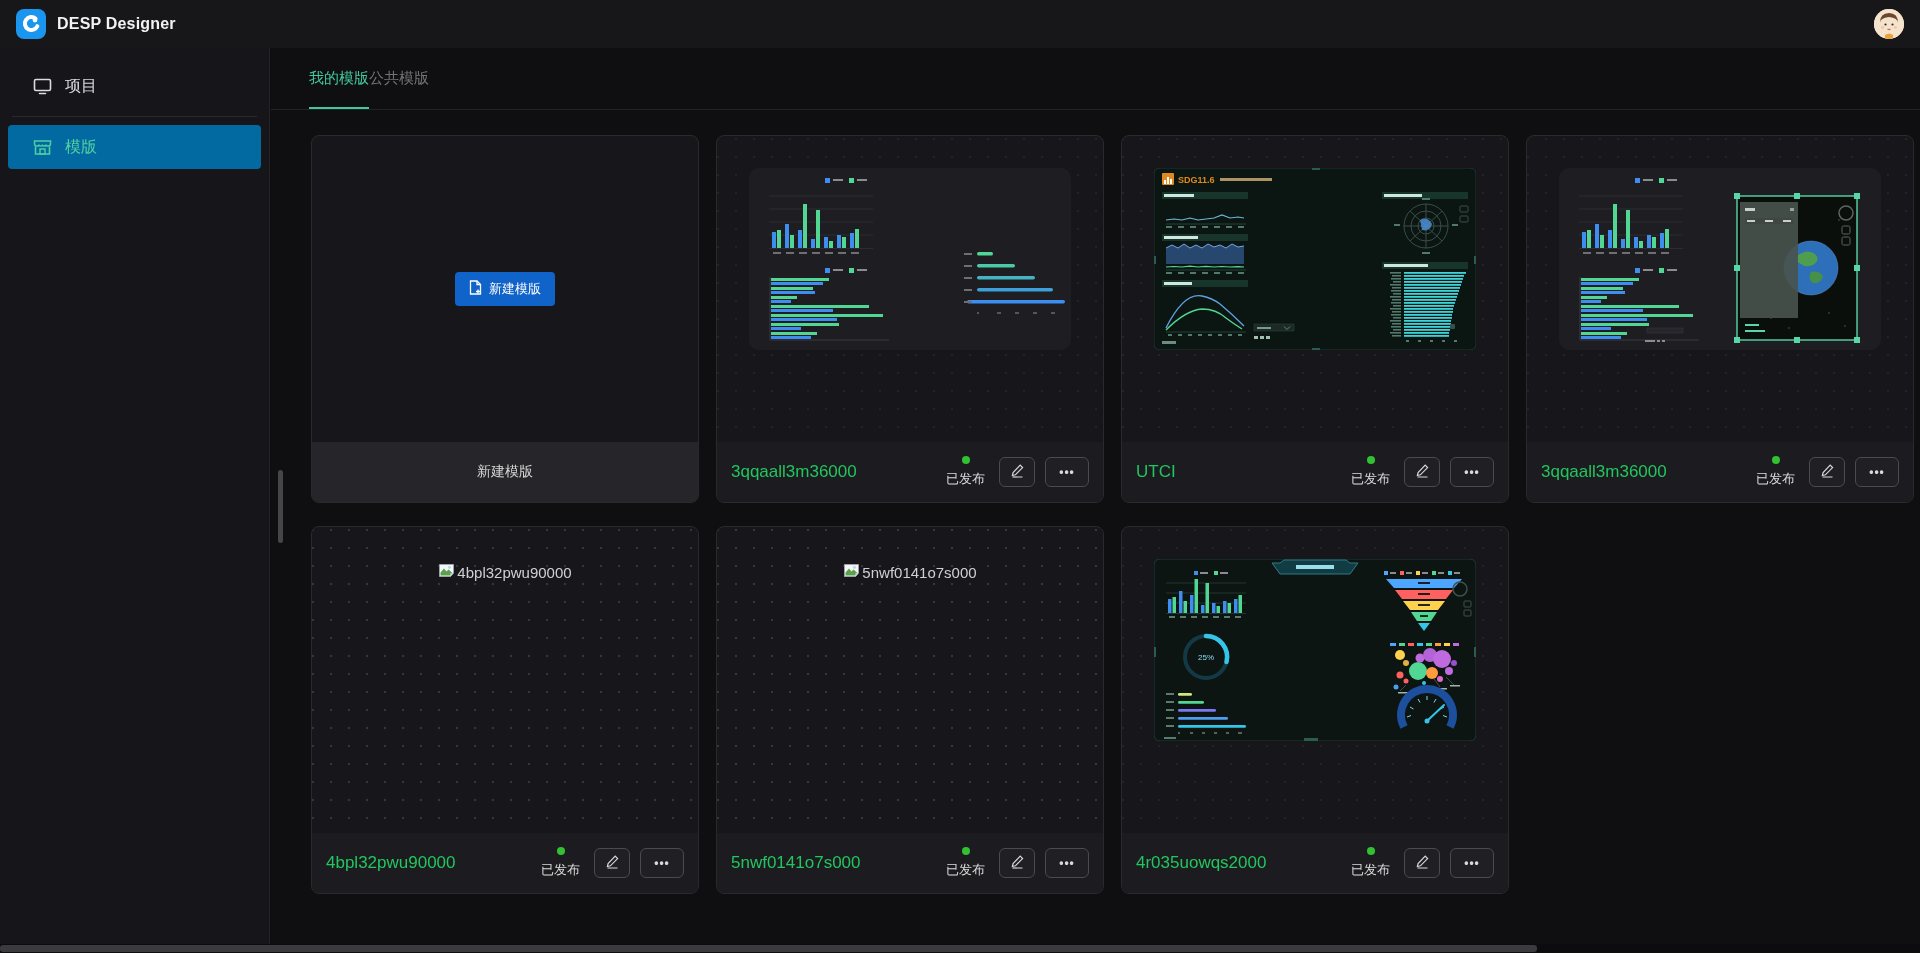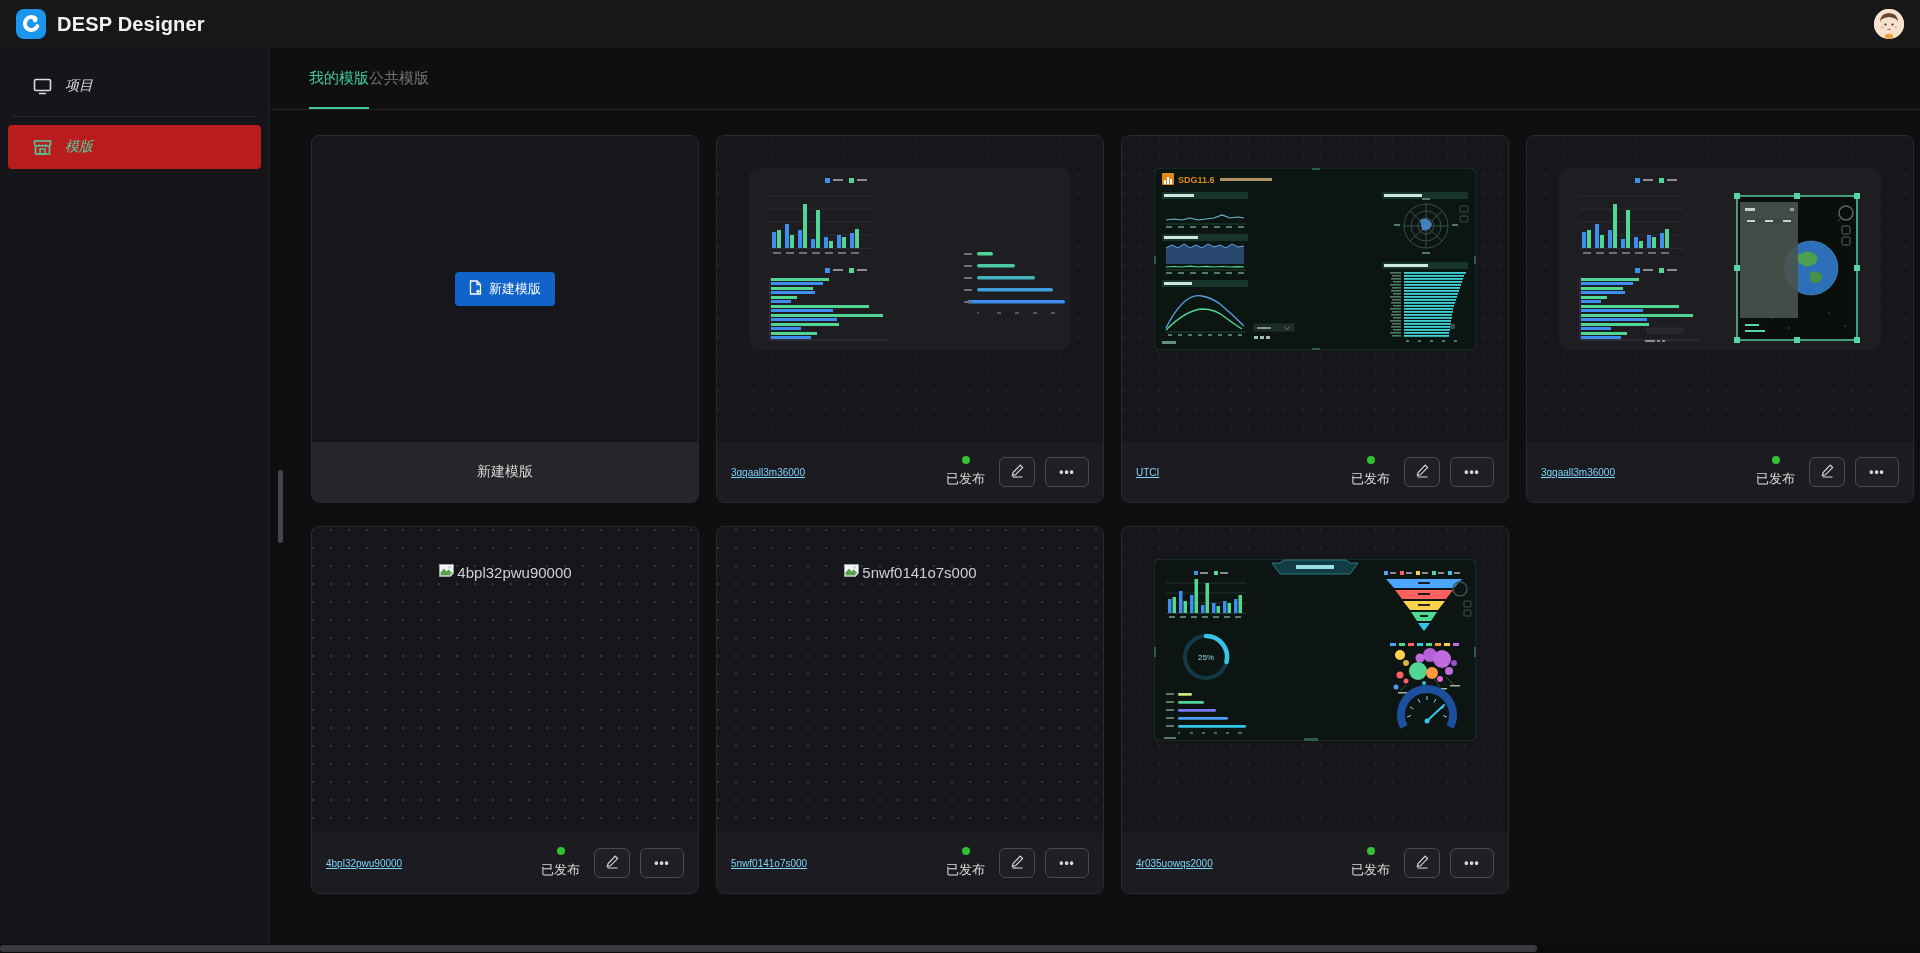--- a/index.html
+++ b/index.html
@@ -4,32 +4,32 @@
 <style>
   * { box-sizing: border-box; margin: 0; padding: 0; }
   html,body { width:1920px; height:953px; overflow:hidden; background:#0d0d10;
     font-family:"Liberation Sans","DejaVu Sans",sans-serif; color:#e4e4e6; }
 
   
   .header { position:absolute; top:0; left:0; width:1920px; height:48px;
     background:#17171a; display:flex; align-items:center; padding:0 16px; z-index:5; }
   .logo-box { width:30px; height:30px; border-radius:8px; background:#1b96ee;
     display:flex; align-items:center; justify-content:center; }
-  .app-title { font-size:20px; font-weight:bold; color:#f2f2f2; margin-left:11px; letter-spacing:.2px; }
+  .app-title { font-size:16px; font-weight:bold; color:#f2f2f2; margin-left:11px; letter-spacing:.2px; }
   .header-spacer { flex:1; }
   .avatar { width:30px; height:30px; border-radius:50%; overflow:hidden; background:#f6e7d0; cursor:pointer; }
 
   
   .sidebar { position:absolute; top:48px; left:0; width:270px; height:896px;
     background:#16161a; border-right:1px solid #242428; }
   .side-item { display:flex; align-items:center; gap:13px; height:44px; padding:0 0 0 32px;
-    font-size:14px; color:#dcdcde; cursor:pointer;font-style:italic; }
+    font-size:16px; color:#dcdcde; cursor:pointer; }
   .side-item .si-icon { display:flex; width:20px; justify-content:center; }
   .side-item.active { margin:0 8px; padding-left:24px; border-radius:4px;
-    background:#b91c1c; color:#4fd0a2; }
+    background:#0369a1; color:#4fd0a2; }
   .side-item.first { margin-top:16px; }
   .side-divider { height:1px; background:#2a2a2e; margin:8px 12px; }
 
   
   .main { position:absolute; top:48px; left:271px; width:1649px; height:905px; background:#0f0f12; }
   .tabs { height:62px; border-bottom:1px solid #232327; display:flex; align-items:stretch;
     padding-left:38px; }
   .tab { display:flex; align-items:center; font-size:15px; color:#737373; cursor:pointer;
     border-bottom:2px solid transparent; padding-top:2px; }
   .tab.active { color:#42c89b; border-bottom-color:#42c89b; }
@@ -43,21 +43,21 @@
     background-size:18px 18px; background-position:10px 12px; }
   .thumb.preview svg.panel { position:absolute; left:32px; top:32px; width:322px; height:182px; }
   .thumb.broken { background-image:radial-gradient(#36363b 1px, transparent 1.3px);
     background-size:18px 18px; background-position:10px 12px; }
   .broken-wrap { position:absolute; top:36px; left:0; width:100%; display:flex;
     justify-content:center; align-items:center; gap:2px; }
   .broken-alt { font-size:15px; color:#cfd0d2; }
 
   .card-footer { height:60px; background:#1c1c20; display:flex; align-items:center;
     padding:0 14px; gap:10px; }
-  .card-title { font-size:10px; color:#7dd3fc; flex:1; white-space:nowrap; overflow:hidden;text-decoration:underline; }
+  .card-title { font-size:17px; color:#22c55e; flex:1; white-space:nowrap; overflow:hidden; }
   .status { display:flex; align-items:center; gap:6px; margin-right:4px;flex-direction:column; }
   .status-dot { width:8px; height:8px; border-radius:50%; background:#31c131; }
   .status-label { font-size:13px; color:#dadada; }
   .icon-btn { height:30px; min-width:36px; padding:0 8px; background:#202024;
     border:1px solid #4a4a4f; border-radius:6px; color:#d9d9d9; cursor:pointer;
     display:flex; align-items:center; justify-content:center; }
   .icon-btn.more { min-width:44px; letter-spacing:1px; font-size:12px; font-weight:bold; }
 
   
   .new-thumb { display:flex; align-items:center; justify-content:center; }

